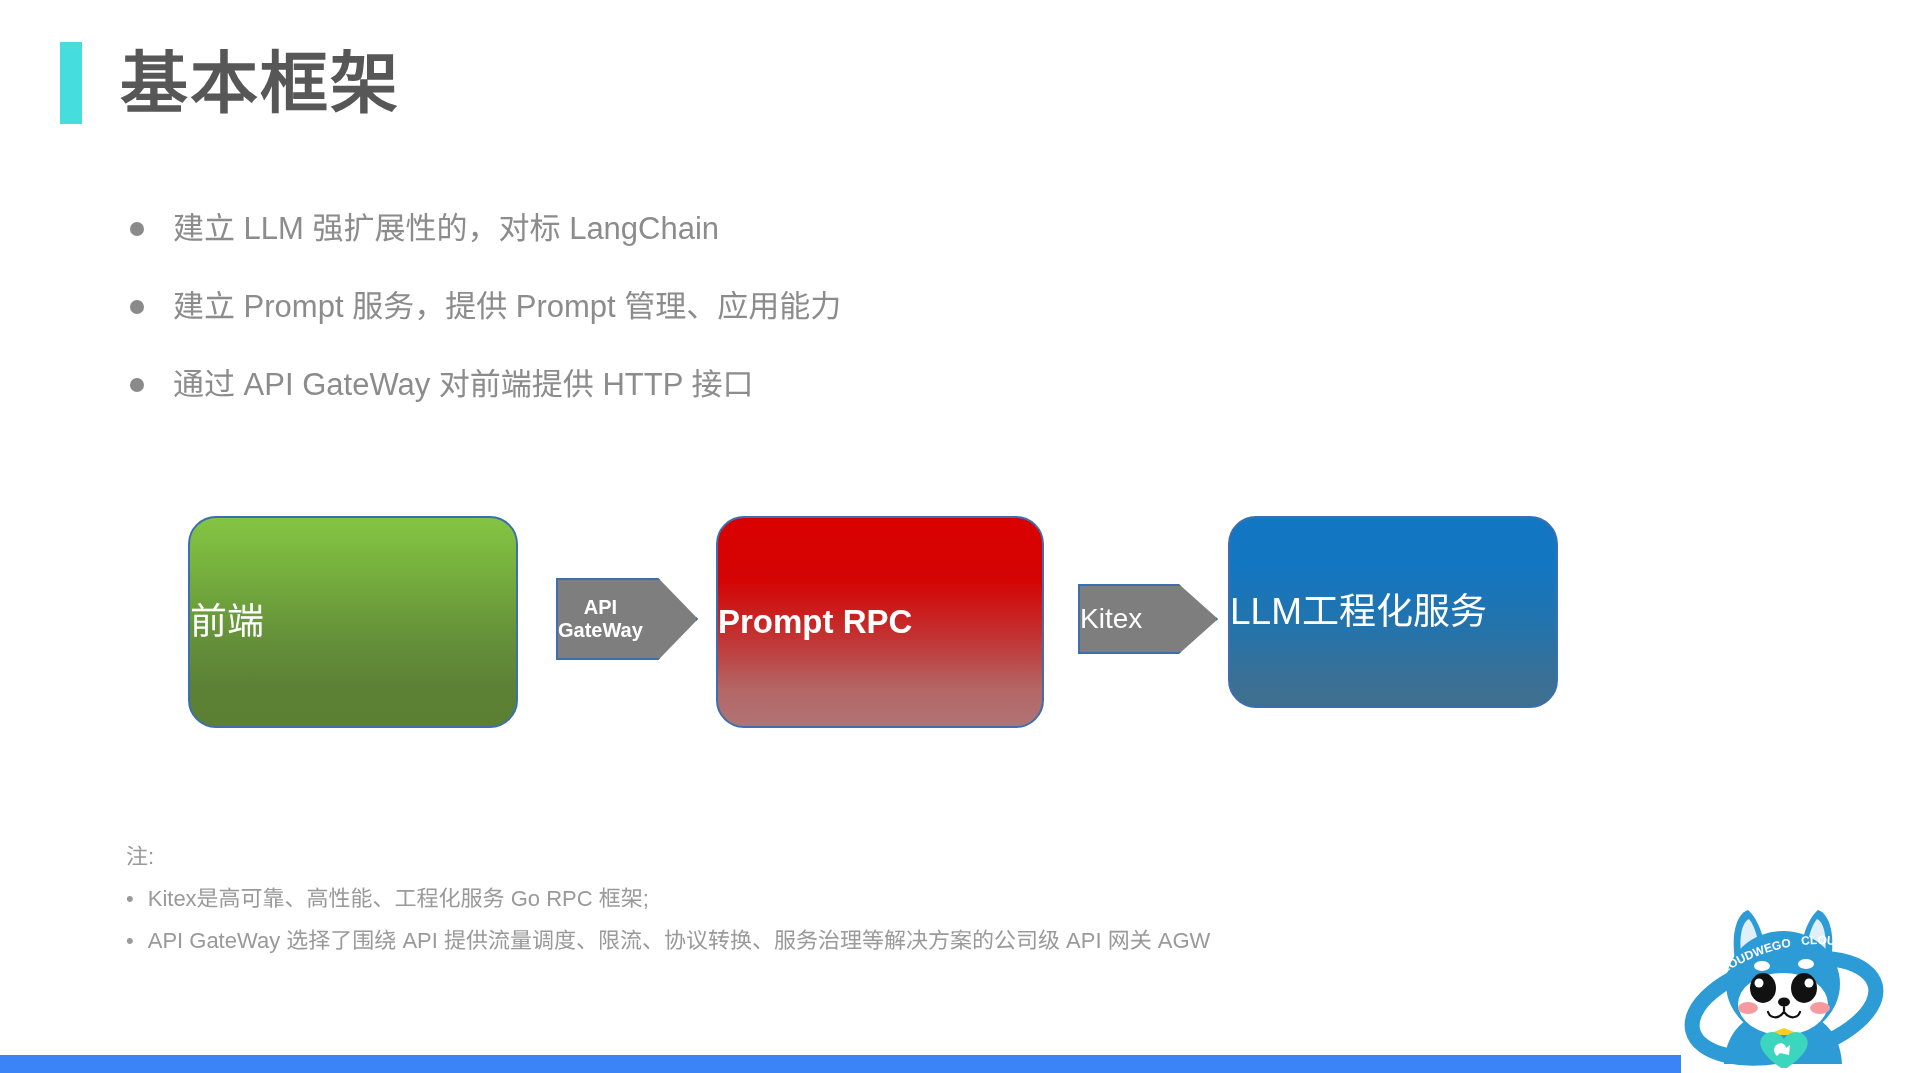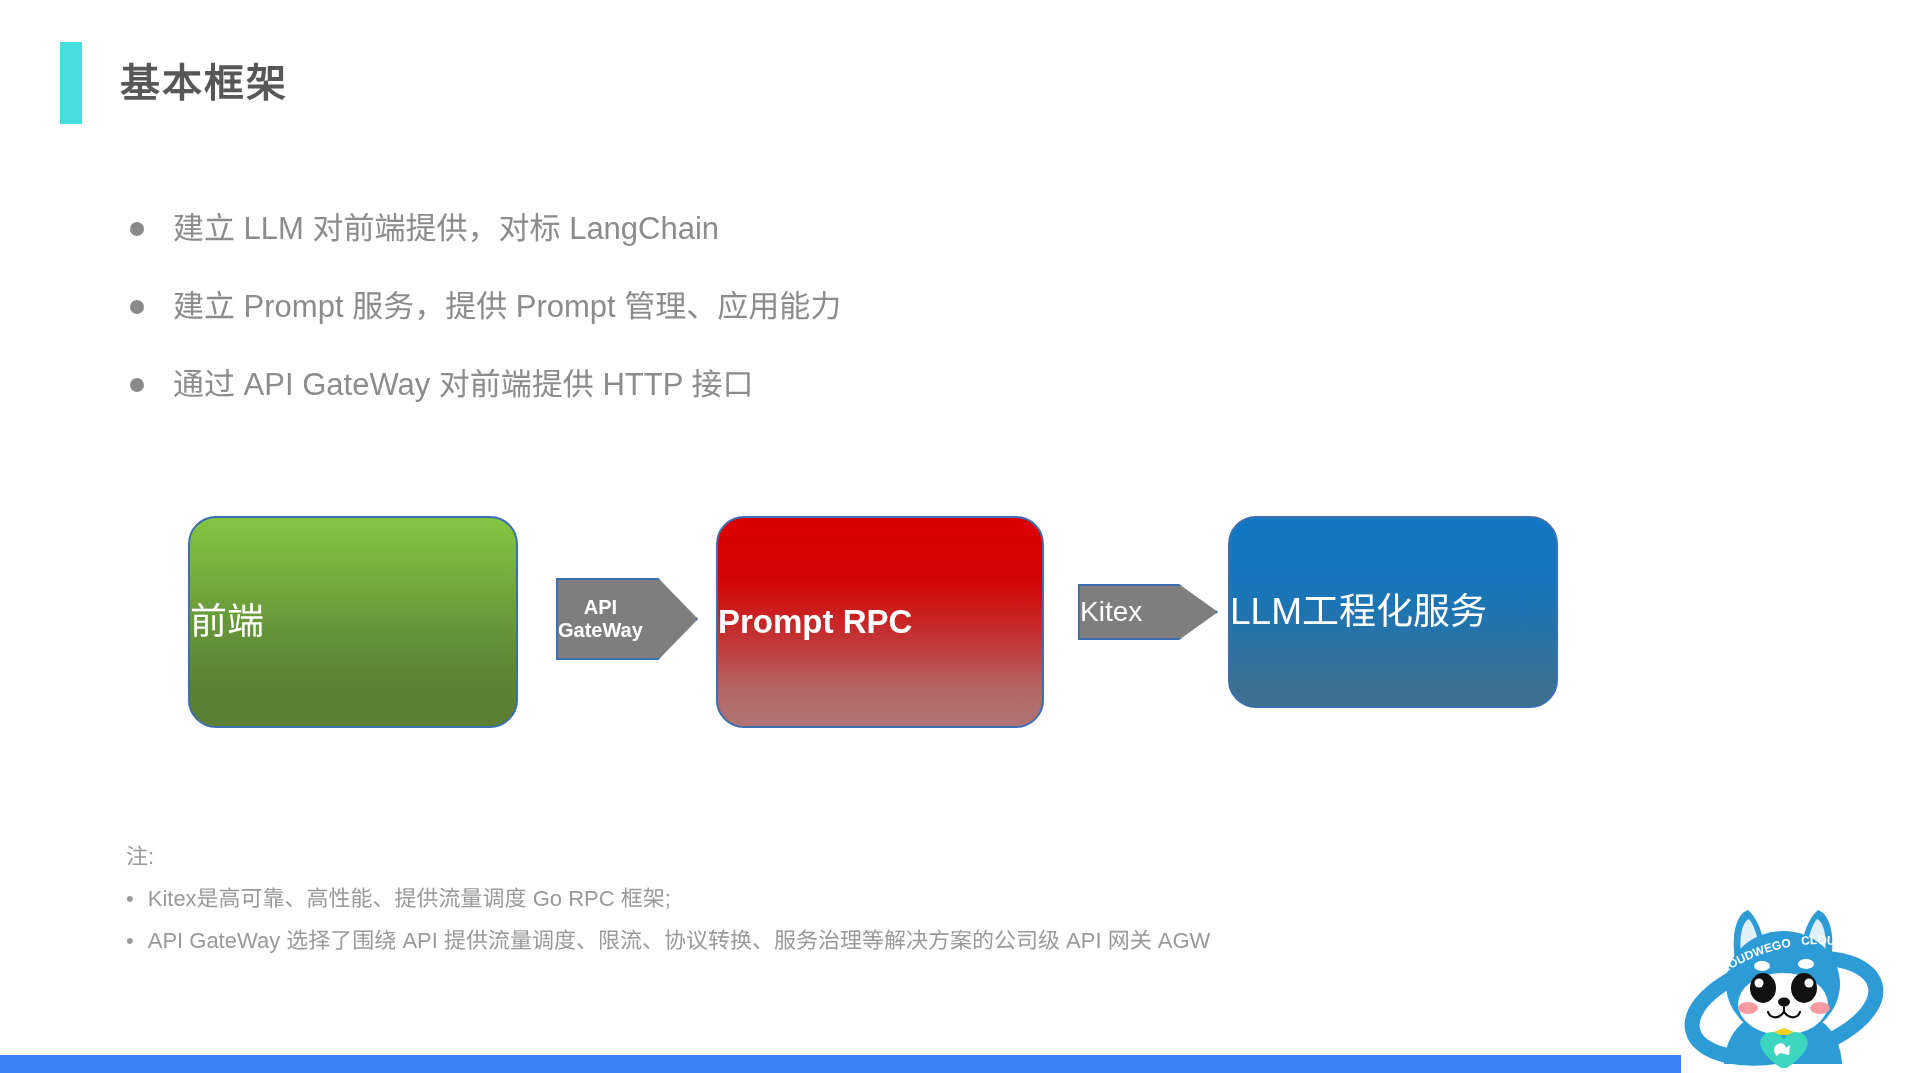--- a/index.html
+++ b/index.html
@@ -29,21 +29,21 @@
     align-items: center;
   }
   .title-accent-bar {
     width: 22px;
     height: 82px;
     background: #45DEDC;
     flex: 0 0 auto;
   }
   .title-text {
     margin-left: 38px;
-    font-size: 40px;
+    font-size: 68px;
     font-weight: bold;
     color: #575757;
     letter-spacing: 2px;
     line-height: 1;
     white-space: nowrap;
   }
 
   
   .bullets {
     position: absolute;
@@ -153,21 +153,21 @@
     left: 556px;
     top: 578px;
     width: 142px;
     height: 82px;
   }
   .arrow-api .arrow-label { font-size: 20px; font-weight: bold; }
   .arrow-kitex {
     left: 1078px;
     top: 584px;
     width: 140px;
-    height: 56px;
+    height: 70px;
   }
   .arrow-kitex .arrow-label { font-size: 28px; }
 
   
   .notes {
     position: absolute;
     left: 126px;
     top: 838px;
     width: 1500px;
   }
@@ -220,21 +220,21 @@
 <div class="slide">
 
   <div class="title-row">
     <div class="title-accent-bar"></div>
     <div class="title-text">基本框架</div>
   </div>
 
   <div class="bullets">
     <div class="bullet-item">
       <span class="bullet-dot"></span>
-      <span class="bullet-label">建立 LLM 对前端提供，对标 LangChain</span>
+      <span class="bullet-label">建立 LLM 强扩展性的，对标 LangChain</span>
     </div>
     <div class="bullet-item">
       <span class="bullet-dot"></span>
       <span class="bullet-label">建立 Prompt 服务，提供 Prompt 管理、应用能力</span>
     </div>
     <div class="bullet-item">
       <span class="bullet-dot"></span>
       <span class="bullet-label">通过 API GateWay 对前端提供 HTTP 接口</span>
     </div>
   </div>
@@ -265,21 +265,21 @@
     <div class="node node-llm">
       <span class="node-label">LLM工程化服务</span>
     </div>
 
   </div>
 
   <div class="notes">
     <div class="notes-heading">注:</div>
     <div class="note-item">
       <span class="note-dot">•</span>
-      <span class="note-label">Kitex是高可靠、高性能、提供流量调度 Go RPC 框架;</span>
+      <span class="note-label">Kitex是高可靠、高性能、工程化服务 Go RPC 框架;</span>
     </div>
     <div class="note-item">
       <span class="note-dot">•</span>
       <span class="note-label">API GateWay 选择了围绕 API 提供流量调度、限流、协议转换、服务治理等解决方案的公司级 API 网关 AGW</span>
     </div>
   </div>
 
   <div class="bottom-bar"></div>
 
   <div class="mascot">

